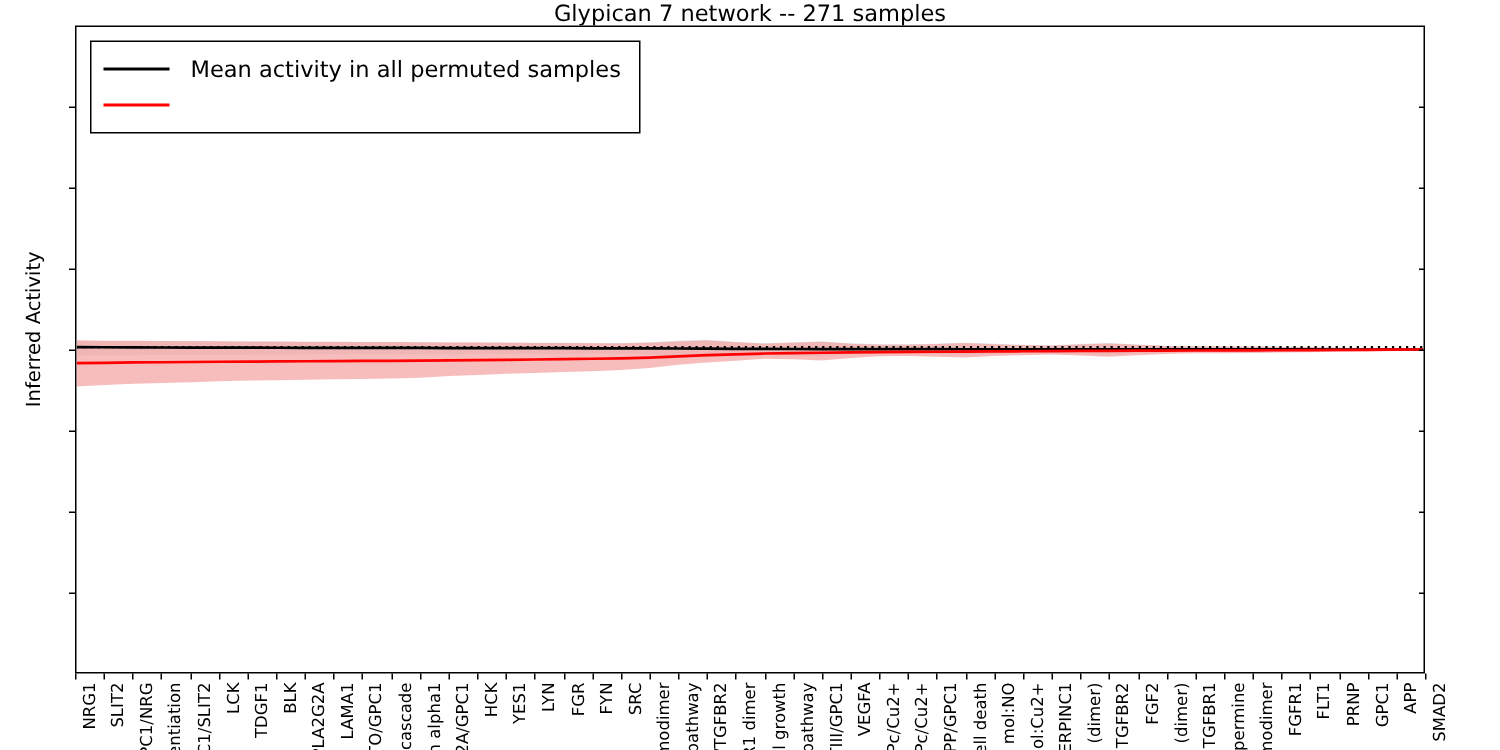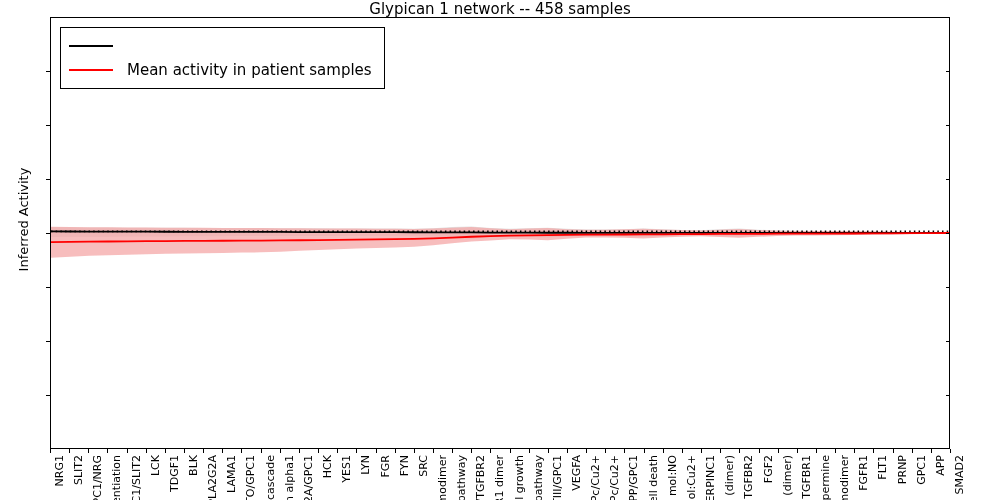--- a/index.html
+++ b/index.html
@@ -50,21 +50,21 @@
   .legrow{display:flex;align-items:center;height:24px;}
   .legline{width:44px;height:0;border-top:2px solid #000;margin-right:14px;}
   .legline.red{border-top-color:#ff0000;}
   .legtxt{font-size:15px;color:#000;white-space:nowrap;}
 </style>
 </head>
 <body>
 
 <div id="fig">
 
-  <div class="title">Glypican 1 network -- 458 samples</div>
+  <div class="title">Glypican 7 network -- 271 samples</div>
 
   <div class="plot">
     <svg id="plotsvg" viewBox="0 0 900 432" preserveAspectRatio="none">
         <path d="M0.00 210.06 L19.15 210.28 L38.30 210.38 L57.45 210.49 L76.60 210.60 L95.74 210.60 L114.89 210.71 L134.04 210.82 L153.19 210.92 L172.34 210.92 L191.49 211.03 L210.64 211.03 L229.79 211.14 L248.94 211.25 L268.09 211.25 L287.23 211.36 L306.38 211.46 L325.53 211.46 L344.68 211.57 L363.83 211.68 L382.98 211.14 L402.13 210.06 L421.28 209.52 L440.43 210.87 L459.57 211.79 L478.72 211.14 L497.87 210.60 L517.02 211.79 L536.17 212.49 L555.32 212.49 L574.47 212.11 L593.62 211.41 L612.77 212.22 L631.91 212.87 L651.06 213.19 L670.21 212.33 L689.36 211.57 L708.51 212.65 L727.66 213.57 L746.81 213.84 L765.96 213.95 L785.11 213.95 L804.26 214.16 L823.40 214.38 L842.55 214.65 L861.70 215.03 L880.85 215.35 L900.00 215.62 L900.00 216.32 L880.85 216.54 L861.70 216.81 L842.55 217.08 L823.40 217.35 L804.26 217.51 L785.11 217.62 L765.96 217.62 L746.81 217.62 L727.66 217.89 L708.51 218.70 L689.36 219.78 L670.21 218.97 L651.06 218.16 L631.91 218.43 L612.77 218.97 L593.62 219.89 L574.47 219.24 L555.32 218.70 L536.17 218.70 L517.02 219.24 L497.87 220.59 L478.72 219.78 L459.57 219.13 L440.43 220.05 L421.28 221.40 L402.13 220.59 L382.98 219.24 L363.83 218.65 L344.68 218.70 L325.53 218.81 L306.38 218.81 L287.23 218.92 L268.09 218.97 L248.94 218.97 L229.79 219.02 L210.64 219.13 L191.49 219.13 L172.34 219.24 L153.19 219.24 L134.04 219.35 L114.89 219.46 L95.74 219.56 L76.60 219.56 L57.45 219.67 L38.30 219.78 L19.15 219.89 L0.00 220.05 Z" fill="#c8c8c8" fill-opacity="0.55" stroke="none"></path>
         <path d="M0.00 209.79 L19.15 210.06 L38.30 210.17 L57.45 210.28 L76.60 210.38 L95.74 210.49 L114.89 210.60 L134.04 210.71 L153.19 210.82 L172.34 210.87 L191.49 210.92 L210.64 211.03 L229.79 211.14 L248.94 211.25 L268.09 211.36 L287.23 211.46 L306.38 211.57 L325.53 211.68 L344.68 211.79 L363.83 211.90 L382.98 211.41 L402.13 210.60 L421.28 209.95 L440.43 211.14 L459.57 212.11 L478.72 211.41 L497.87 210.87 L517.02 212.11 L536.17 212.76 L555.32 212.76 L574.47 212.33 L593.62 211.68 L612.77 212.49 L631.91 213.03 L651.06 213.41 L670.21 212.65 L689.36 211.90 L708.51 212.87 L727.66 213.73 L746.81 213.95 L765.96 214.06 L785.11 214.11 L804.26 214.27 L823.40 214.49 L842.55 214.81 L861.70 215.14 L880.85 215.41 L900.00 215.68 L900.00 216.54 L880.85 216.86 L861.70 217.19 L842.55 217.51 L823.40 217.84 L804.26 218.05 L785.11 218.27 L765.96 218.43 L746.81 218.59 L727.66 218.97 L708.51 219.89 L689.36 220.86 L670.21 220.05 L651.06 219.35 L631.91 219.78 L612.77 220.43 L593.62 221.40 L574.47 220.86 L555.32 220.43 L536.17 220.59 L517.02 221.67 L497.87 223.29 L478.72 222.48 L459.57 222.21 L440.43 223.56 L421.28 224.64 L402.13 226.26 L382.98 228.42 L363.83 229.77 L344.68 230.58 L325.53 231.12 L306.38 231.66 L287.23 232.20 L268.09 233.01 L248.94 233.82 L229.79 234.90 L210.64 235.44 L191.49 235.71 L172.34 235.98 L153.19 236.25 L134.04 236.52 L114.89 236.79 L95.74 237.33 L76.60 237.87 L57.45 238.41 L38.30 238.95 L19.15 239.76 L0.00 240.84 Z" fill="#f4a7a7" fill-opacity="0.75" stroke="none"></path>
         <line x1="0" y1="214.38" x2="900" y2="214.38" stroke="#000000" stroke-width="1.6" stroke-dasharray="1.5,3.2"></line>
         <path d="M0.00 214.38 L19.15 214.49 L38.30 214.60 L57.45 214.65 L76.60 214.70 L95.74 214.70 L114.89 214.76 L134.04 214.81 L153.19 214.87 L172.34 214.87 L191.49 214.92 L210.64 214.92 L229.79 214.97 L248.94 215.03 L268.09 215.03 L287.23 215.08 L306.38 215.14 L325.53 215.14 L344.68 215.19 L363.83 215.24 L382.98 215.30 L402.13 215.35 L421.28 215.46 L440.43 215.57 L459.57 215.62 L478.72 215.68 L497.87 215.73 L517.02 215.73 L536.17 215.78 L555.32 215.78 L574.47 215.78 L593.62 215.84 L612.77 215.84 L631.91 215.84 L651.06 215.89 L670.21 215.89 L689.36 215.89 L708.51 215.89 L727.66 215.95 L746.81 215.95 L765.96 215.95 L785.11 215.95 L804.26 215.95 L823.40 215.95 L842.55 216.00 L861.70 216.00 L880.85 216.00 L900.00 216.00 " fill="none" stroke="#000000" stroke-width="1.8"></path>
         <path d="M0.00 225.18 L19.15 224.91 L38.30 224.64 L57.45 224.53 L76.60 224.37 L95.74 224.21 L114.89 224.10 L134.04 223.99 L153.19 223.88 L172.34 223.78 L191.49 223.67 L210.64 223.56 L229.79 223.45 L248.94 223.29 L268.09 223.13 L287.23 222.91 L306.38 222.70 L325.53 222.48 L344.68 222.21 L363.83 221.94 L382.98 221.40 L402.13 220.59 L421.28 219.78 L440.43 219.24 L459.57 218.70 L478.72 218.43 L497.87 218.16 L517.02 217.94 L536.17 217.73 L555.32 217.62 L574.47 217.51 L593.62 217.40 L612.77 217.30 L631.91 217.19 L651.06 217.08 L670.21 216.97 L689.36 216.86 L708.51 216.81 L727.66 216.70 L746.81 216.65 L765.96 216.59 L785.11 216.54 L804.26 216.49 L823.40 216.43 L842.55 216.32 L861.70 216.22 L880.85 216.11 L900.00 216.00 " fill="none" stroke="#ff0000" stroke-width="1.8"></path>
       </svg>
   </div>
@@ -374,20 +374,20 @@
         <div class="mk"></div>
         <div class="txwrap">
           <div class="vert">SMAD2</div>
         </div>
       </div>
     </div>
 
   <div class="legend">
     <div class="legrow">
       <span class="legline"></span>
+      <span class="legtxt">Mean activity in all permuted samples</span>
     </div>
     <div class="legrow">
       <span class="legline red"></span>
-      <span class="legtxt">Mean activity in patient samples</span>
     </div>
   </div>
 
 </div>
 
 </body></html>

